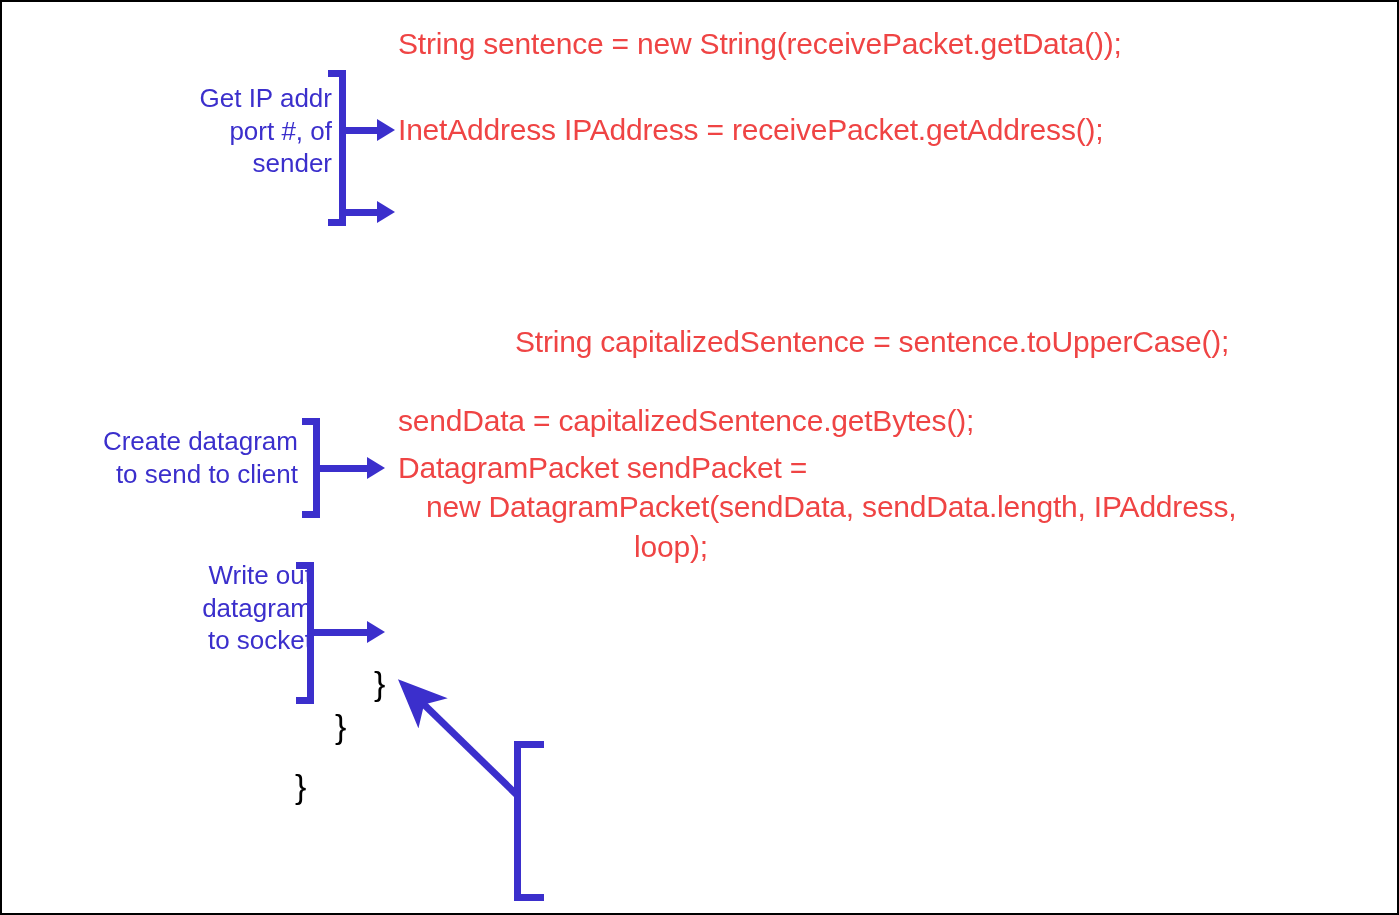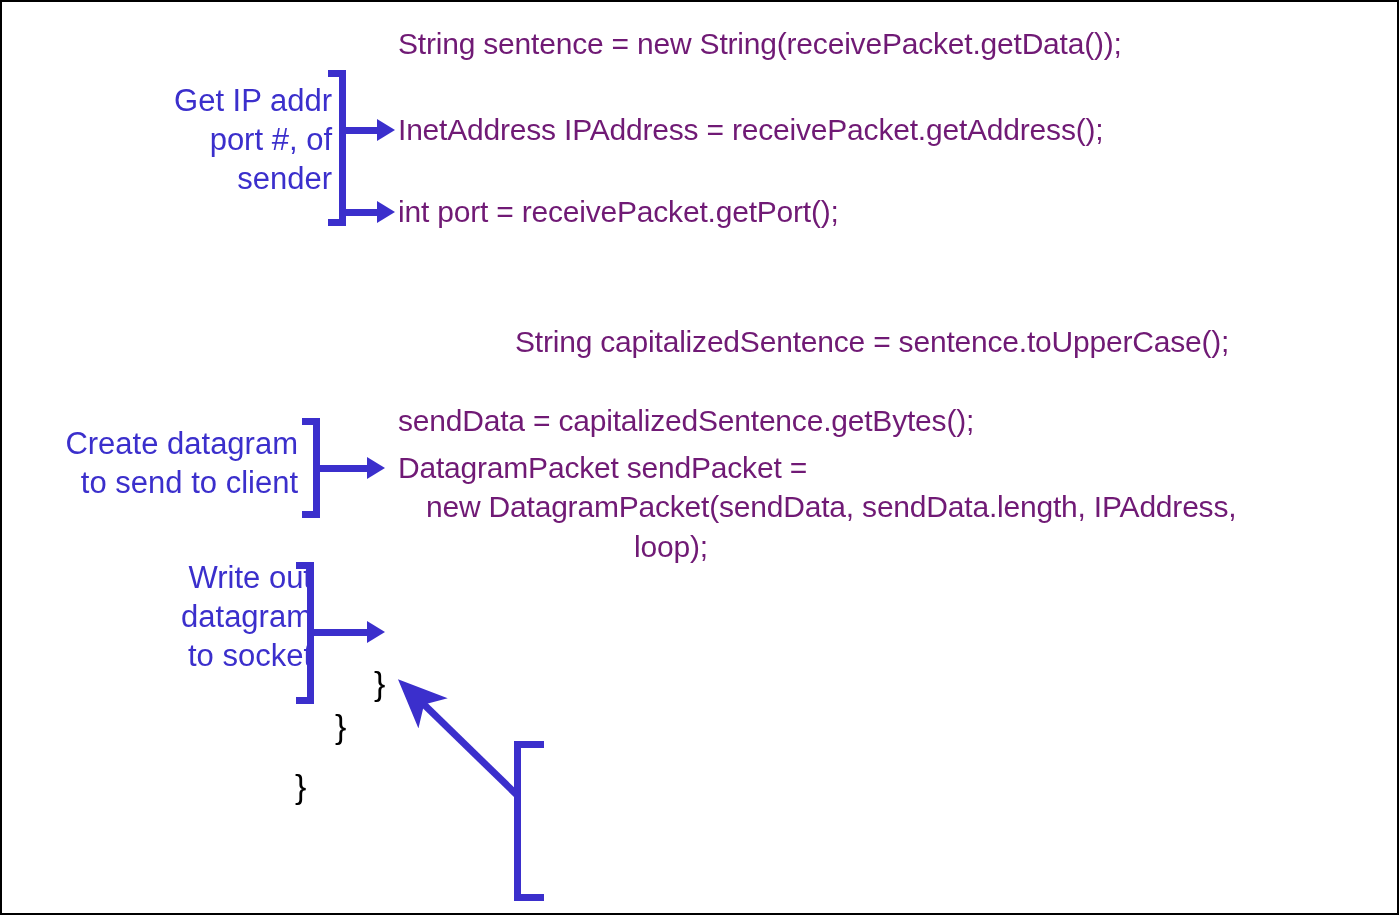--- a/index.html
+++ b/index.html
@@ -14,42 +14,42 @@
     background: #ffffff;
     border: 2px solid #000000;
     box-sizing: border-box;
     overflow: hidden;
     font-family: "Liberation Sans", sans-serif;
   }
 
   
   .code {
     position: absolute;
-    color: #701a75;
+    color: #ef4444;
     font-family: "Liberation Sans", sans-serif;
     font-size: 30px;
     line-height: 1.18;
     white-space: pre;
     letter-spacing: -0.2px;
   }
   .brace {
     position: absolute;
     color: #000000;
     font-family: "Liberation Sans", sans-serif;
     font-size: 34px;
     line-height: 1;
     white-space: pre;
   }
 
   
   .annot {
     position: absolute;
     color: #3b2fcc;
     font-family: "Liberation Sans", sans-serif;
-    font-size: 31px;
+    font-size: 26px;
     line-height: 1.25;
     white-space: pre;
   }
   .annot.right { text-align: right; }
   .annot.left  { text-align: left;  }
 
   
   
   .bracket-r {
     position: absolute;
@@ -87,21 +87,20 @@
 </style>
 </head>
 <body>
 
 <div id="slide">
 
   <div class="code" style="left:396px; top:24px;">String sentence = new String(receivePacket.getData());</div>
 
   <div class="code" style="left:396px; top:110px;">InetAddress IPAddress = receivePacket.getAddress();</div>
 
-  <div class="code" style="left:396px; top:192px;">int port = receivePacket.getPort();</div>
 
   <div class="code" style="left:513px; top:276px;margin-top:46px;">String capitalizedSentence = sentence.toUpperCase();</div>
 
   <div class="code" style="left:396px; top:361px;margin-top:40px;">sendData = capitalizedSentence.getBytes();</div>
 
   <div class="code" style="left:424px; top:487px;">new DatagramPacket(sendData, sendData.length, IPAddress,</div>
 
   <div class="code" style="left:396px; top:448px;">DatagramPacket sendPacket =</div>
 
   <div class="code" style="left:632px; top:527px;">loop);</div>

